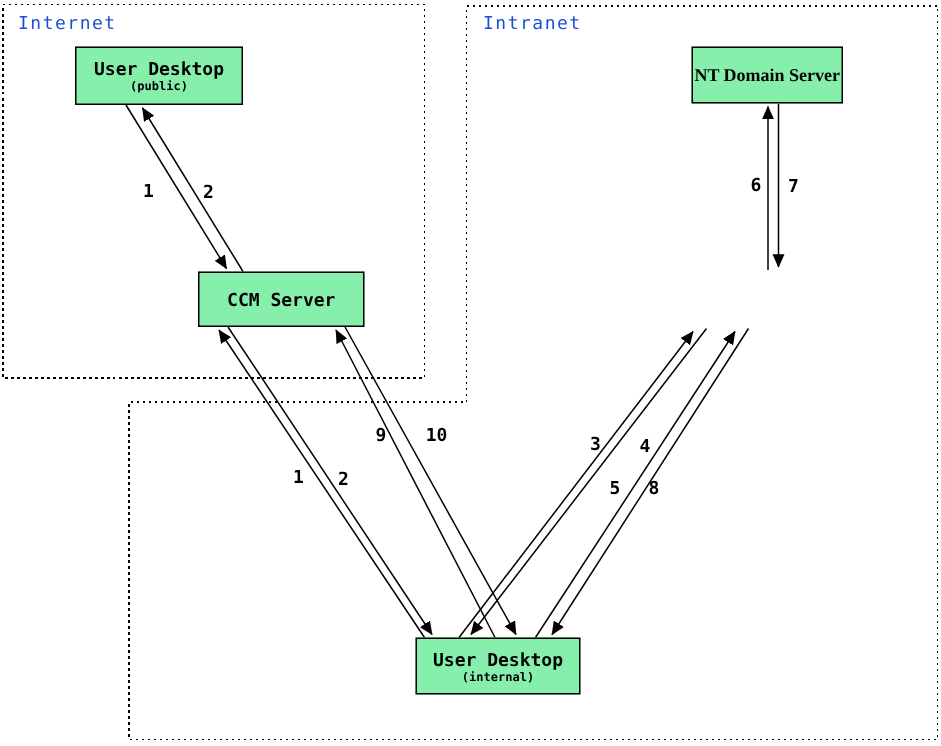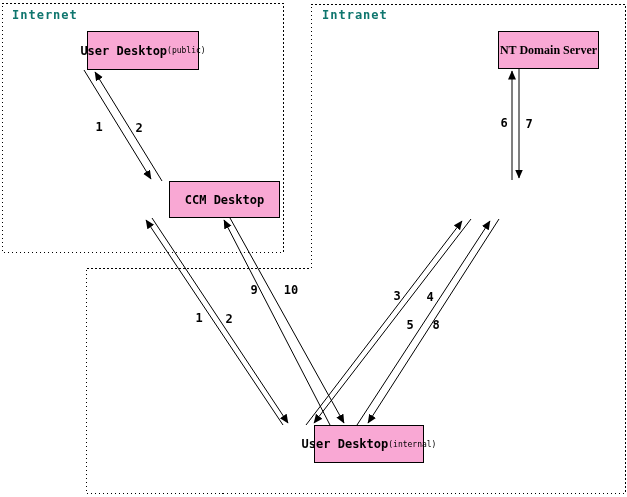--- a/index.html
+++ b/index.html
@@ -26,48 +26,47 @@
   }
   .flow-line {
     stroke: #000;
     stroke-width: 1;
     fill: none;
   }
   .region-label {
     position: absolute;
     z-index: 3;
     font-size: 12px;
-    font-weight: bold;
+    font-weight: normal;
     letter-spacing: 1px;
-    color: #0f766e;
+    color: #1d4ed8;
     white-space: nowrap;
   }
   .node {
     position: absolute;
     z-index: 2;
-    background: #f9a8d4;
+    background: #86efac;
     border: 1px solid #000;
     box-sizing: border-box;
     display: flex;
-    flex-direction: row;
+    flex-direction: column;
     align-items: center;
     justify-content: center;
     text-align: center;
-    margin-left: 37px;
   }
   .node .title {
     font-size: 12px;
     font-weight: bold;
     white-space: nowrap;
     line-height: 14px;
     color: #000;
   }
   .node .subtitle {
     font-size: 8px;
-    font-weight: normal;
+    font-weight: bold;
     white-space: nowrap;
     line-height: 9px;
     color: #000;
   }
   .edge-label {
     position: absolute;
     z-index: 3;
     font-size: 12px;
     font-weight: bold;
     color: #000;
@@ -108,21 +107,21 @@
 
   <div class="region-label" style="left: 12px; top: 8px;">Internet</div>
   <div class="region-label" style="left: 322px; top: 8px;">Intranet</div>
 
   <div class="node" style="left: 50px; top: 31px; width: 112px; height: 39px;">
     <span class="title">User Desktop</span>
     <span class="subtitle">(public)</span>
   </div>
 
   <div class="node" style="left: 132px; top: 181px; width: 111px; height: 37px;">
-    <span class="title">CCM Desktop</span>
+    <span class="title">CCM Server</span>
     <span class="subtitle"></span>
   </div>
 
   <div class="node" style="left: 461px; top: 31px; width: 101px; height: 38px; font-family: Liberation Serif, serif;">
     <span class="title">NT Domain Server</span>
     <span class="subtitle"></span>
   </div>
 
 
   <div class="node" style="left: 277px; top: 425px; width: 110px; height: 38px;">

